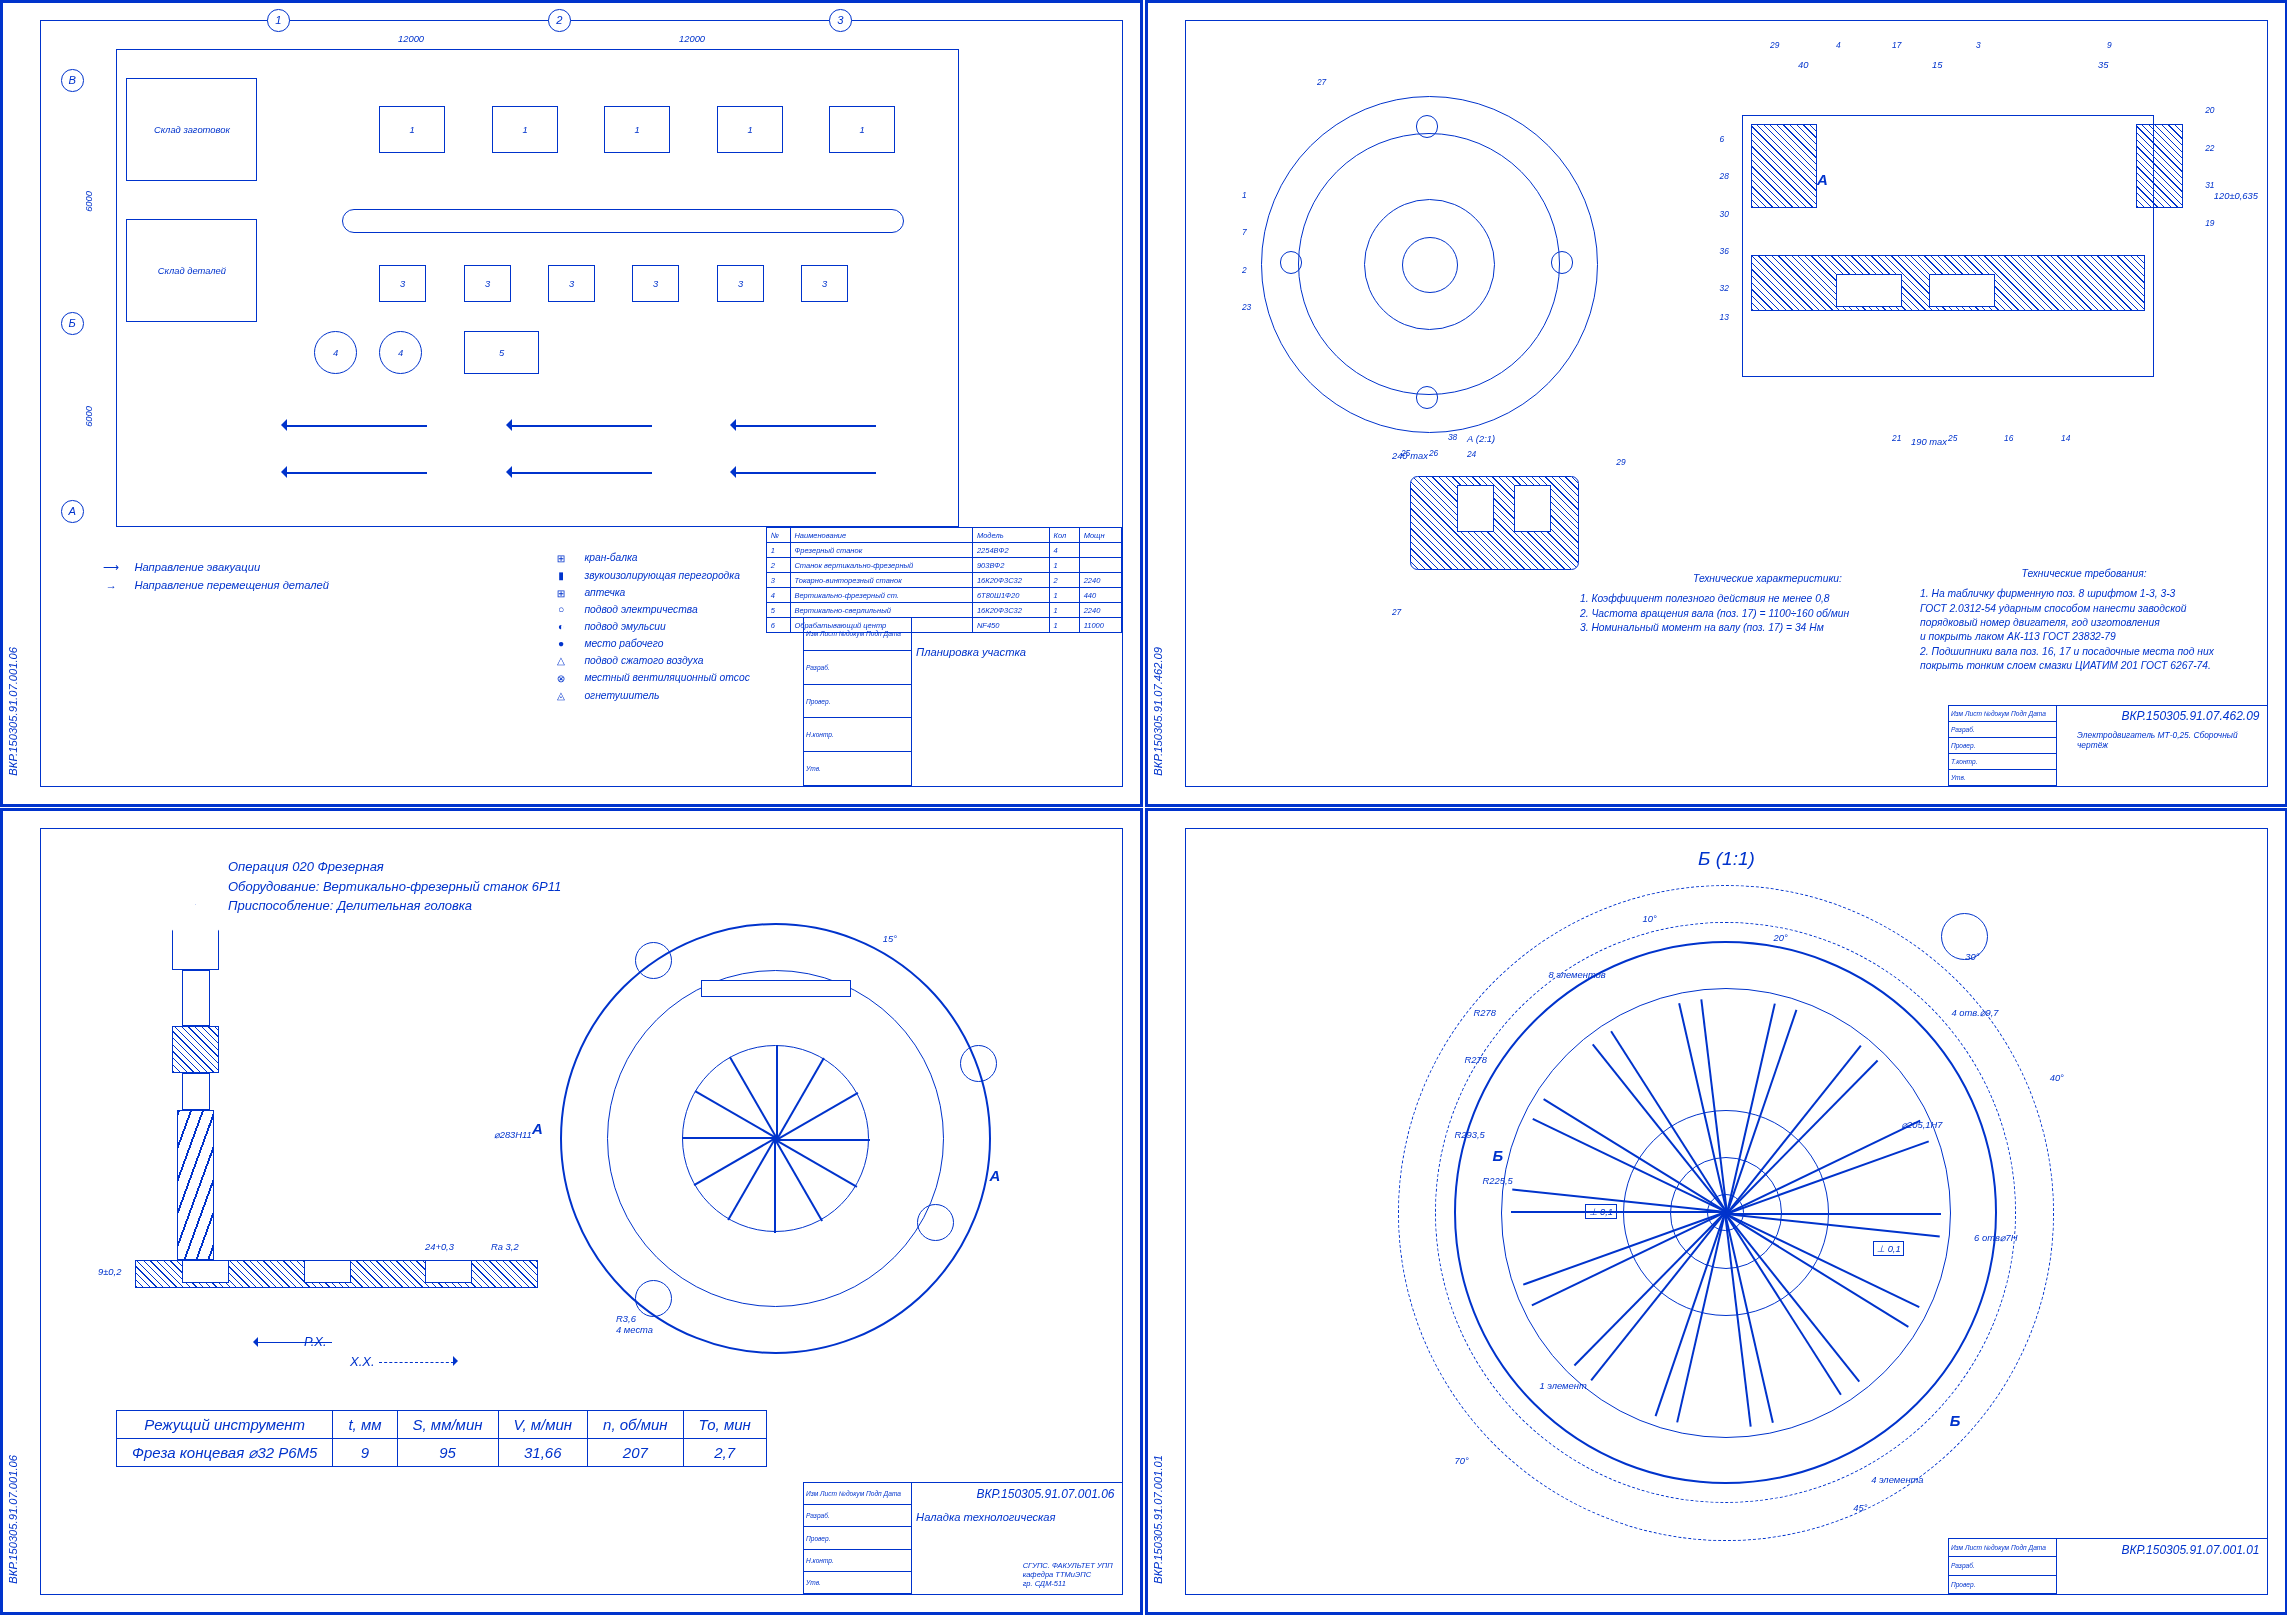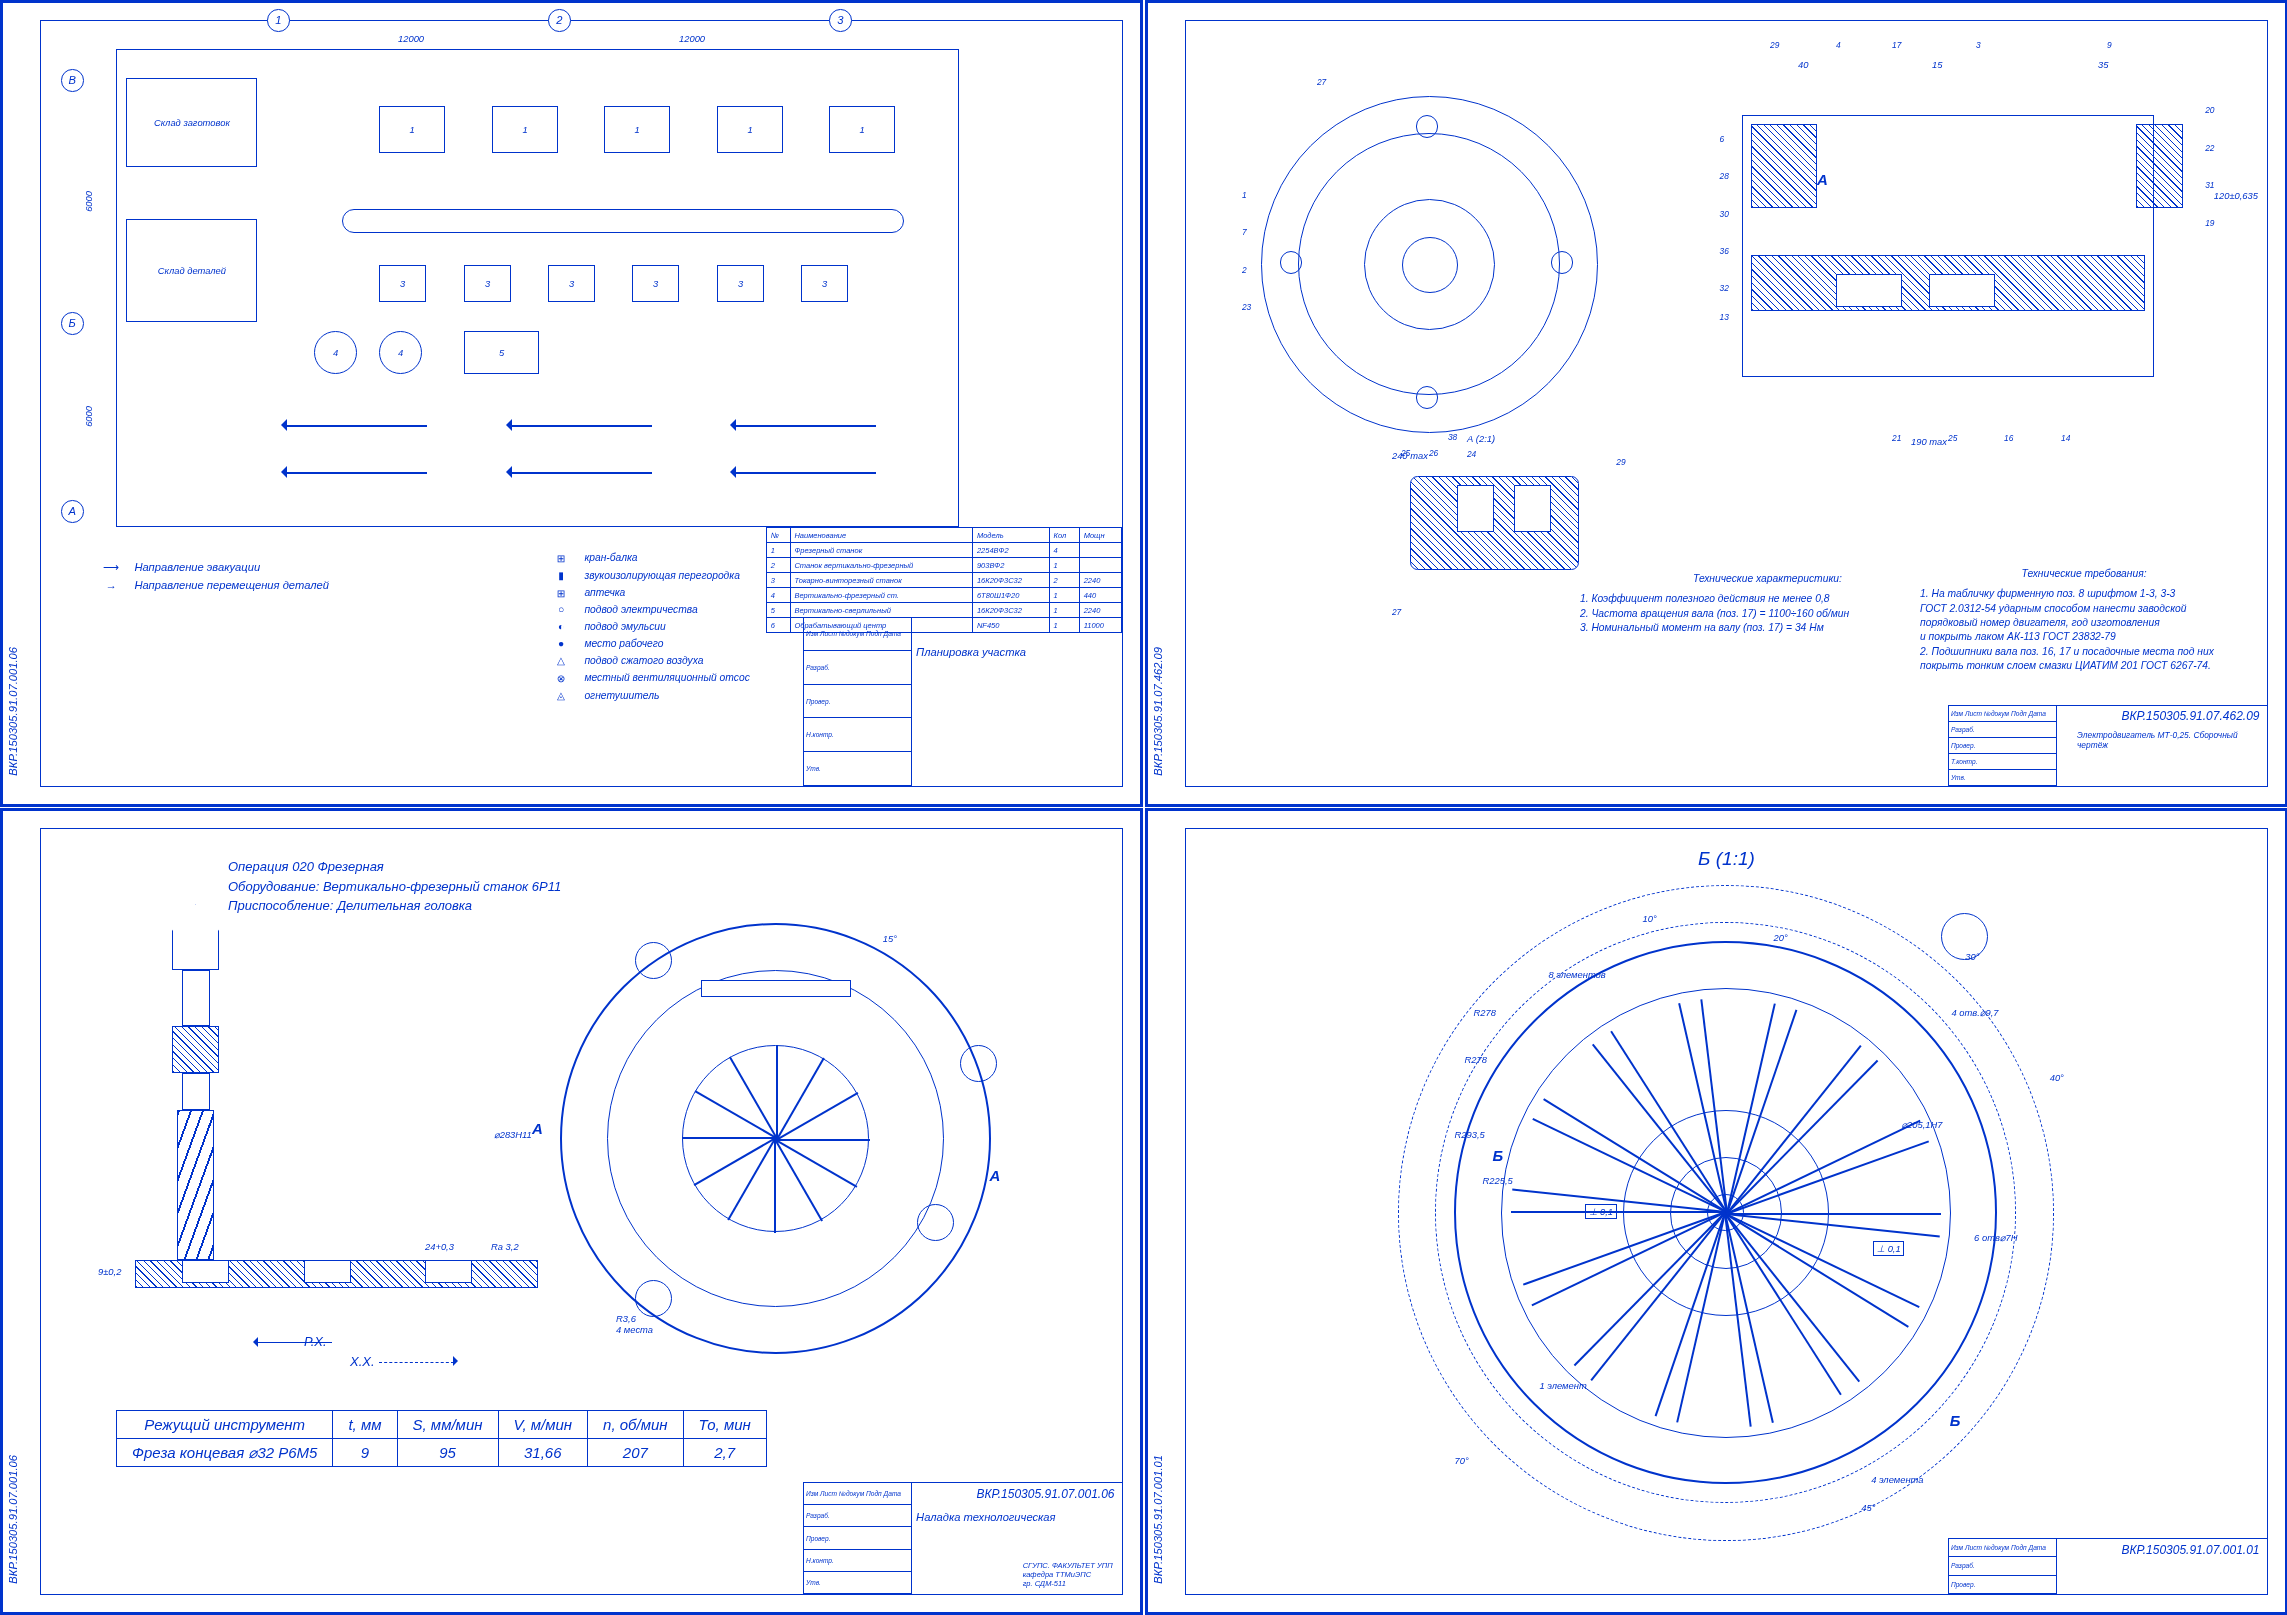--- a/index.html
+++ b/index.html
@@ -284,21 +284,21 @@
 
       <div class="grid-label" style="left:-56px; top:19px;">В</div>
       <div class="grid-label" style="left:-56px; top:262px;">Б</div>
       <div class="grid-label" style="left:-56px; top:450px;">А</div>
 
       <div class="dim-text" style="top:-17px; left:281px;">12000</div>
       <div class="dim-text" style="top:-17px; left:562px;">12000</div>
       <div class="dim-text" style="left:-34px; top:141px; writing-mode:vertical-rl; transform:rotate(180deg);">6000</div>
       <div class="dim-text" style="left:-34px; top:356px; writing-mode:vertical-rl; transform:rotate(180deg);">6000</div>
 
-      <div class="room" style="top:28px; left:9.4px; width:131px; height:89px;">Склад заготовок</div>
+      <div class="room" style="top:28px; left:9.4px; width:131px; height:103px;">Склад заготовок</div>
       <div class="room" style="top:169px; left:9.4px; width:131px; height:103px;">Склад деталей</div>
 
       <div class="machine" style="top:56px; left:262px;">1</div>
       <div class="machine" style="top:56px; left:375px;">1</div>
       <div class="machine" style="top:56px; left:487px;">1</div>
       <div class="machine" style="top:56px; left:600px;">1</div>
       <div class="machine" style="top:56px; left:712px;">1</div>
 
       <div class="conveyor" style="top:159px; left:225px; width:562px;"></div>
 
@@ -690,21 +690,21 @@
           <div style="position: absolute; left: 328px; top: 328px; width: 215px; height: 1.9px; background: rgb(0, 51, 204); transform-origin: 0px 0px; transform: rotate(340.286deg);"></div>
         </div>
 
       <div class="rotor-ring" style="top:28px; left:543px; width:47px; height:47px;"></div>
 
       <div class="dim-text" style="top:28px; left:244px;">10°</div>
       <div class="dim-text" style="top:47px; left:375px;">20°</div>
       <div class="dim-text" style="top:66px; right:75px;">30°</div>
       <div class="dim-text" style="top:187px; right:-9.4px;">40°</div>
       <div class="dim-text" style="bottom:75px; left:56px;">70°</div>
-      <div class="dim-text" style="bottom:28px; right:179px;margin-top:37px;">45°</div>
+      <div class="dim-text" style="bottom:28px; right:187px;margin-top:37px;">45°</div>
       <div class="dim-text" style="top:122px; left:75px;">R278</div>
       <div class="dim-text" style="top:169px; left:66px;">R278</div>
       <div class="dim-text" style="top:244px; left:56px;">R293,5</div>
       <div class="dim-text" style="top:290px; left:84px;">R225,5</div>
       <div class="dim-text" style="top:84px; left:150px;">8 элементов</div>
       <div class="dim-text" style="top:122px; right:56px;">4 отв.⌀9,7</div>
       <div class="dim-text" style="top:234px; right:112px;">⌀205,1H7</div>
       <div class="dim-text" style="top:347px; right:37px;">6 отв⌀7Н</div>
       <div class="dim-text" style="bottom:150px; left:141px;">1 элемент</div>
       <div class="dim-text" style="bottom:56px; right:131px;">4 элемента</div>

